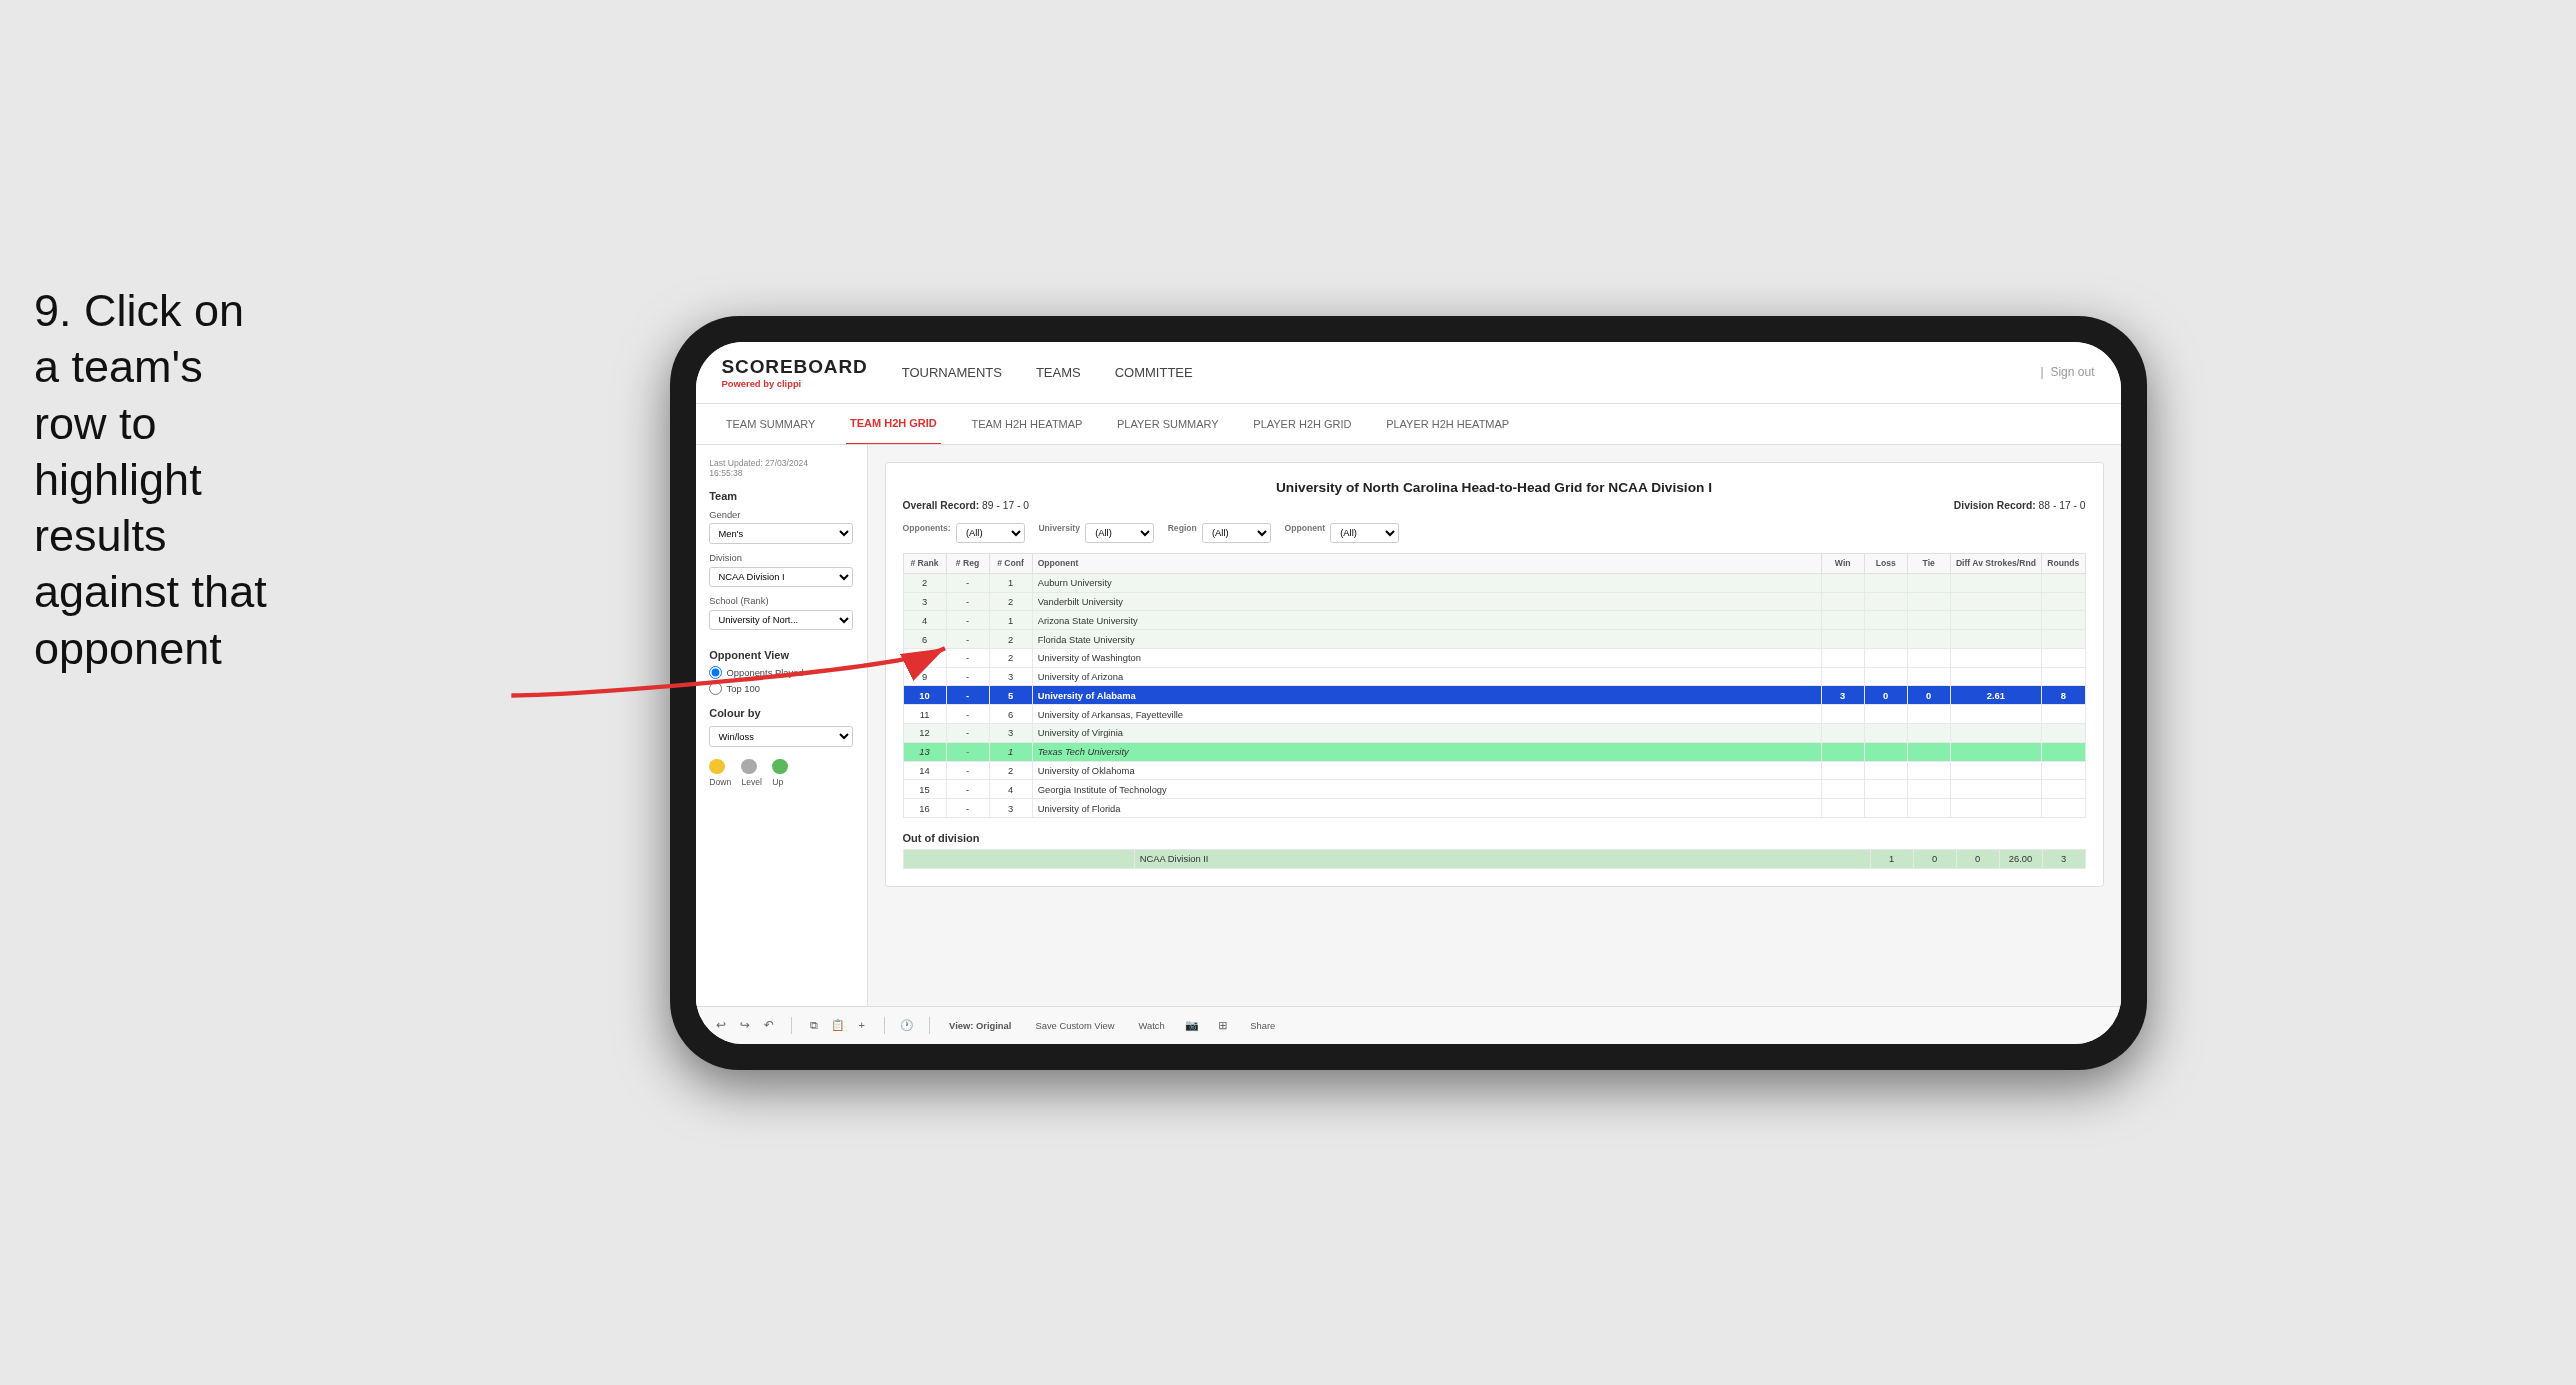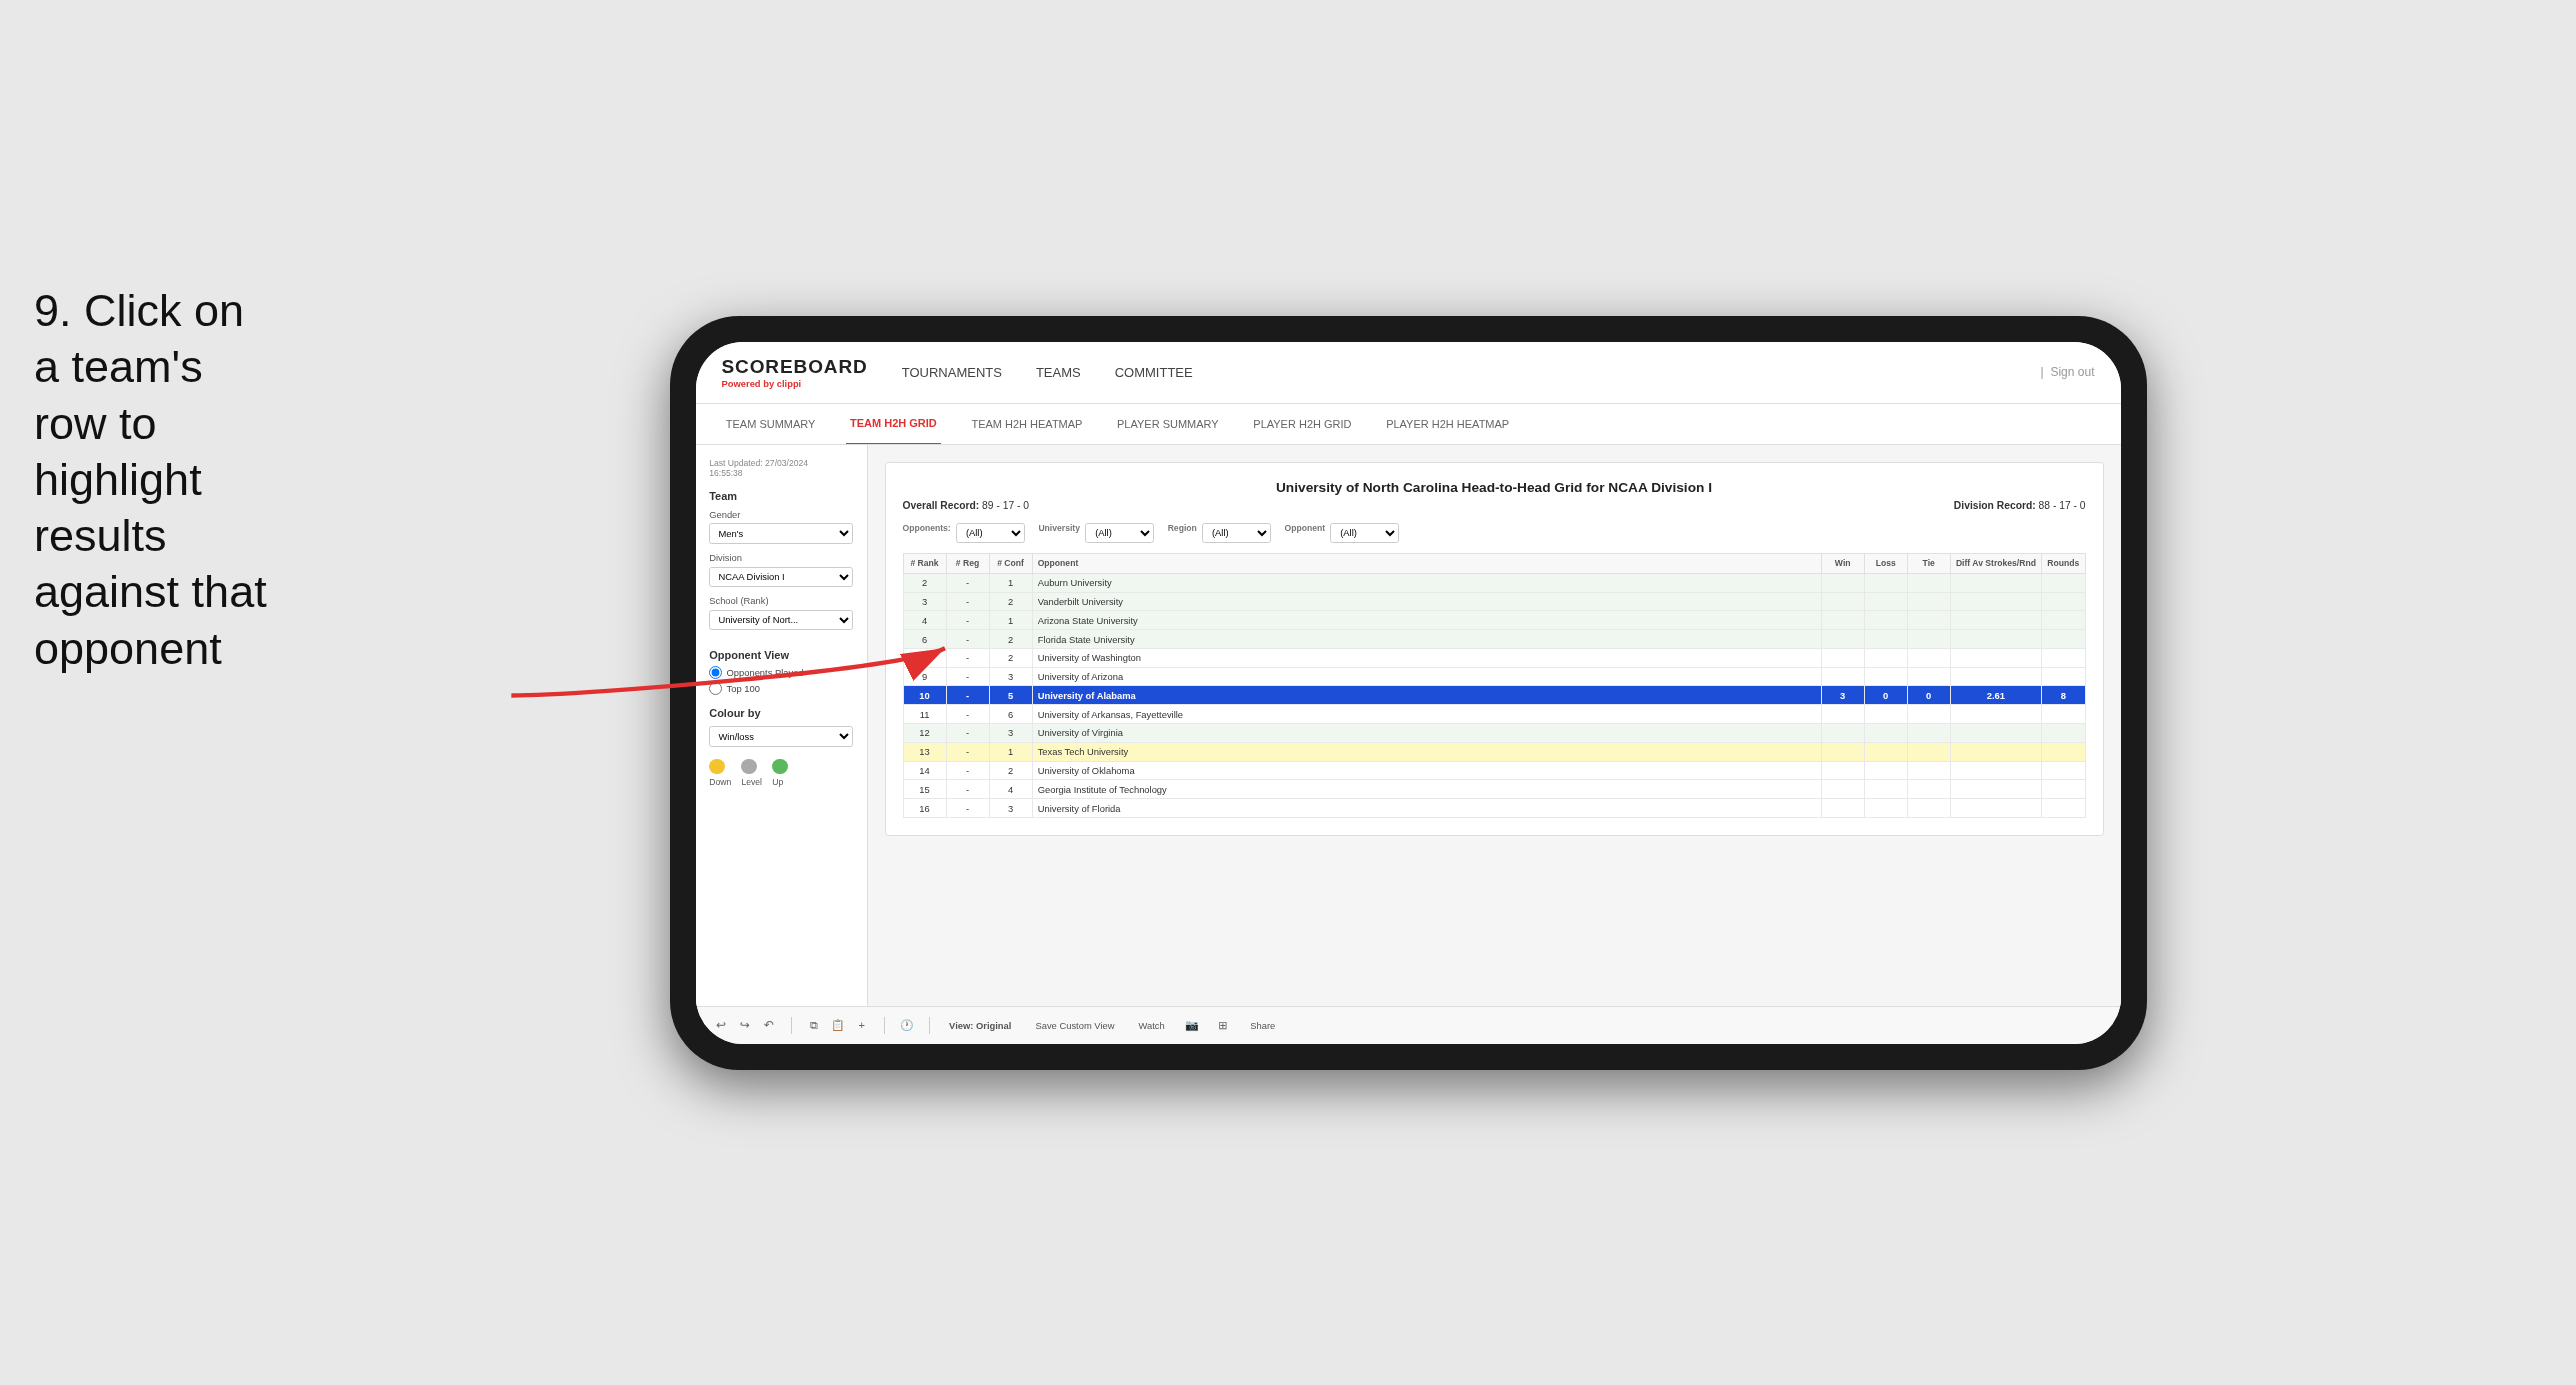--- a/index.html
+++ b/index.html
@@ -652,21 +652,21 @@
                     <td class="num-col">12</td>
                     <td class="num-col">-</td>
                     <td class="num-col">3</td>
                     <td class="opponent-col">University of Virginia</td>
                     <td class="num-col"></td>
                     <td class="num-col"></td>
                     <td class="num-col"></td>
                     <td class="num-col"></td>
                     <td class="num-col"></td>
                   </tr>
-                  <tr style="background: #fef9c3;">
+                  <tr style="background: #86efac; font-style: italic;">
                     <td class="num-col">13</td>
                     <td class="num-col">-</td>
                     <td class="num-col">1</td>
                     <td class="opponent-col">Texas Tech University</td>
                     <td class="num-col"></td>
                     <td class="num-col"></td>
                     <td class="num-col"></td>
                     <td class="num-col"></td>
                     <td class="num-col"></td>
                   </tr>
@@ -699,20 +699,36 @@
                     <td class="opponent-col">University of Florida</td>
                     <td class="num-col"></td>
                     <td class="num-col"></td>
                     <td class="num-col"></td>
                     <td class="num-col"></td>
                     <td class="num-col"></td>
                   </tr>
                 </tbody>
             </table>
 
+            <div class="out-of-division-section">
+              <div class="out-of-division-title">Out of division</div>
+              <table class="data-table">
+                <tbody>
+                  <tr class="division-row">
+                    <td colspan="3" class="num-col"></td>
+                    <td class="opponent-col">NCAA Division II</td>
+                    <td class="num-col">1</td>
+                    <td class="num-col">0</td>
+                    <td class="num-col">0</td>
+                    <td class="num-col">26.00</td>
+                    <td class="num-col">3</td>
+                  </tr>
+                </tbody>
+              </table>
+            </div>
 
           </div>
         </div>
       </div>
 
       <div class="bottom-toolbar">
         <div class="toolbar-icons">
           <div class="toolbar-icon" style="background:transparent;color:#666;font-size:12px;">↩</div>
           <div class="toolbar-icon" style="background:transparent;color:#666;font-size:12px;">↪</div>
           <div class="toolbar-icon" style="background:transparent;color:#666;font-size:12px;">↶</div>

